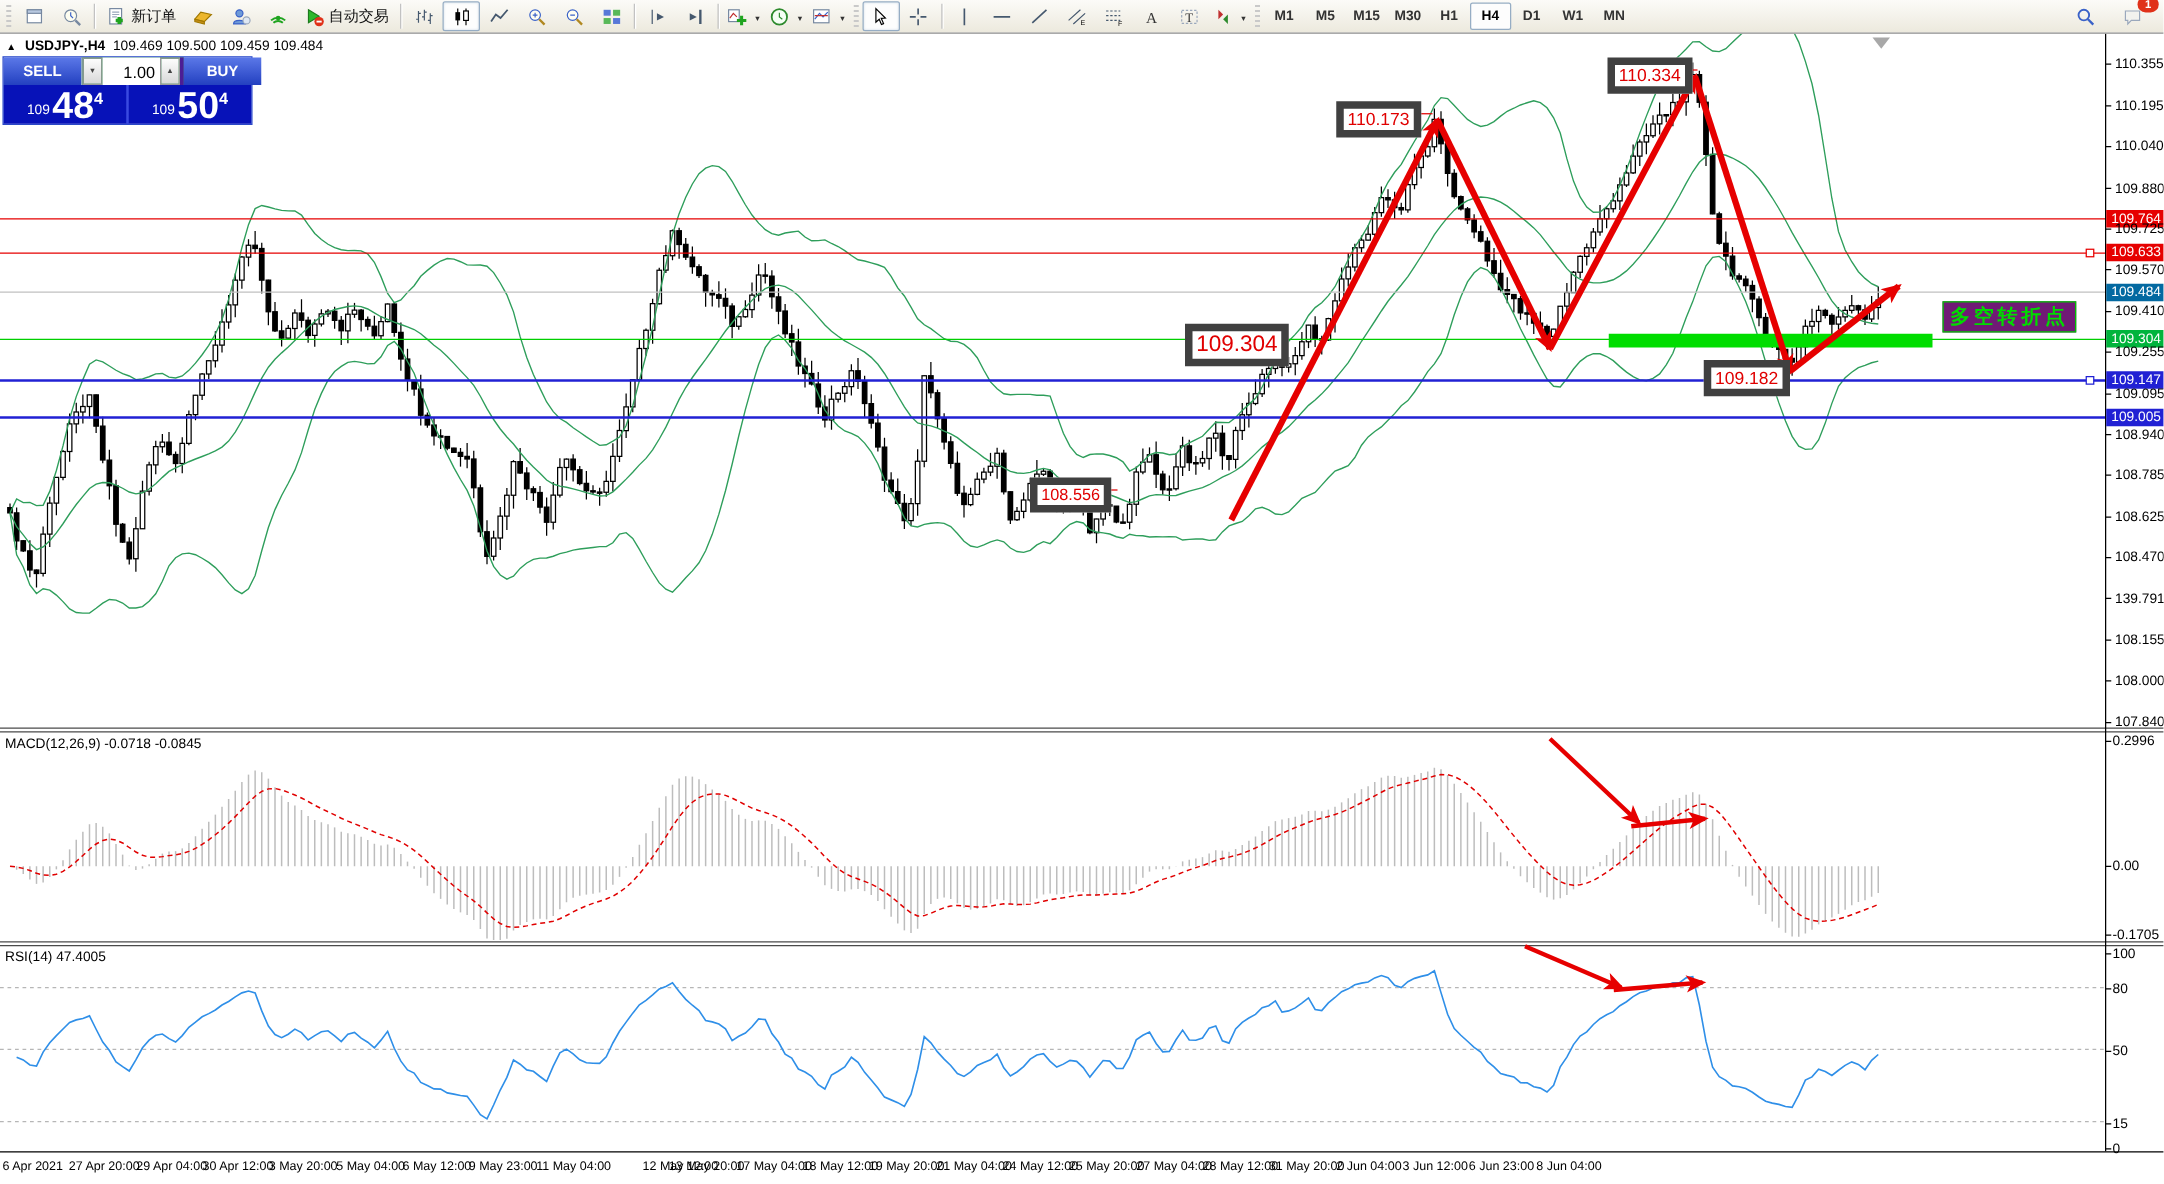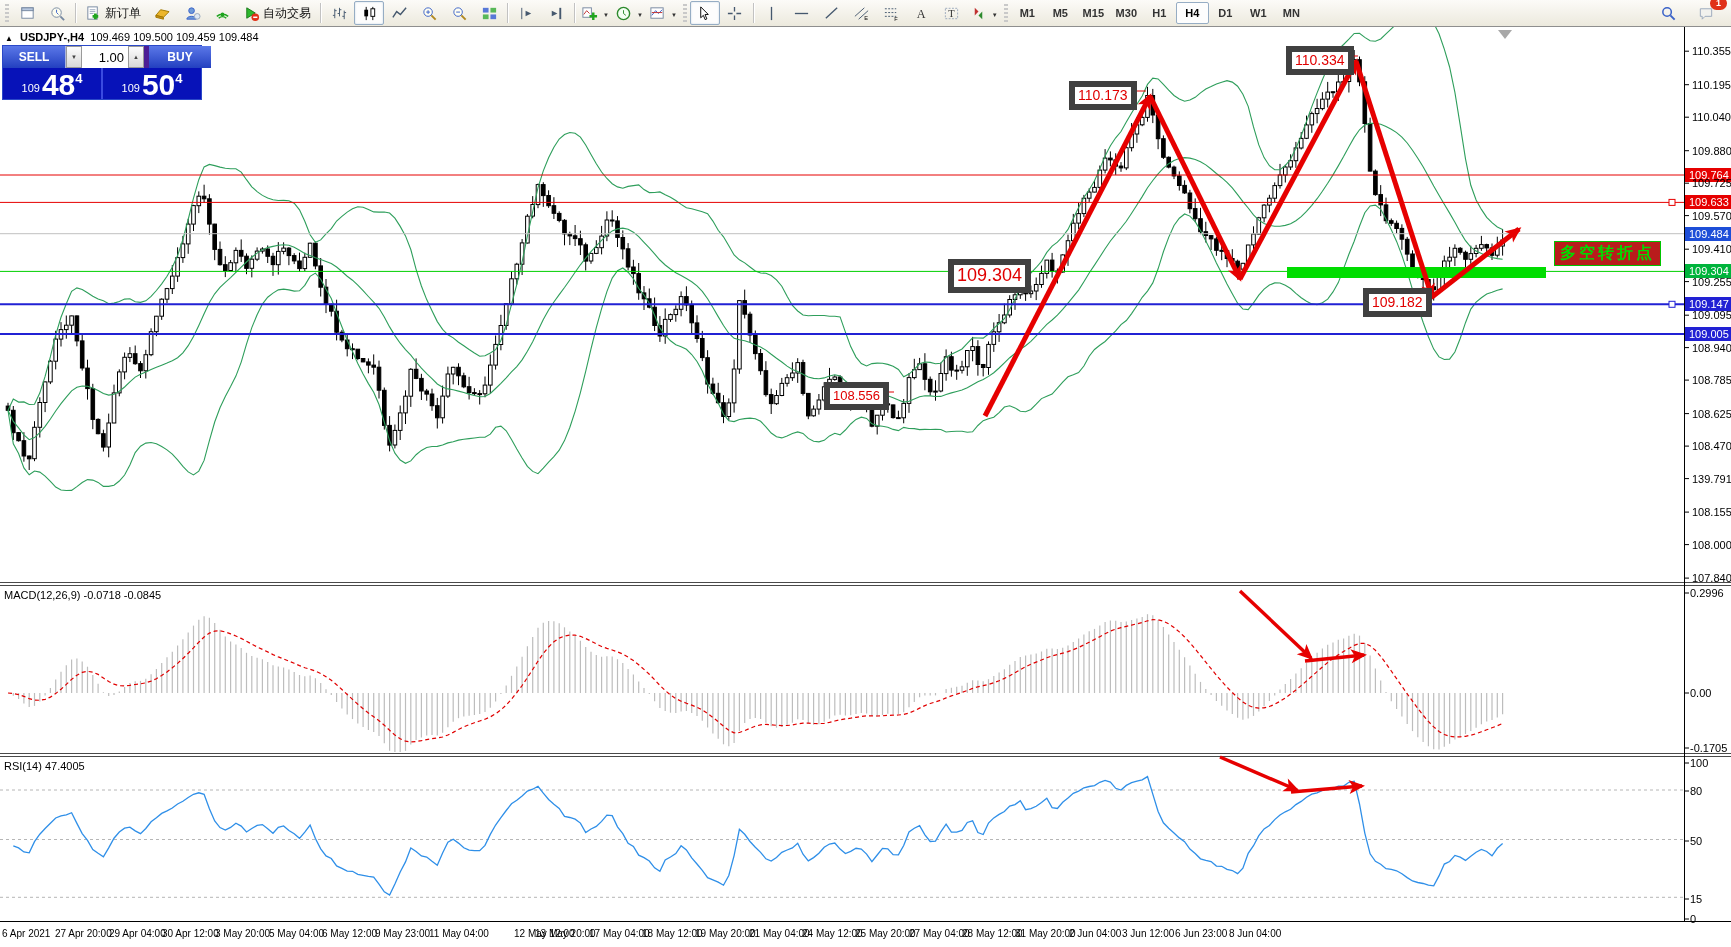--- a/index.html
+++ b/index.html
@@ -24,21 +24,21 @@
   #notif .nbadge{position:absolute;top:-5px;right:-7px;background:#e03119;color:#fff;border-radius:8px;
     min-width:13px;height:13px;font-size:9px;line-height:13px;text-align:center;padding:0 2px;font-weight:bold;}
   
   #symline{position:absolute;top:31px;left:5px;font-size:11px;color:#000;z-index:8;white-space:nowrap;}
   #symline .tri::before{content:"▲";font-size:8px;margin-right:4px;}
   
   #trade{position:absolute;left:2px;top:45px;width:198px;z-index:25;border:1px solid #2a48c8;background:#dfe6ff;}
   #trade .row1{display:flex;height:22px;}
   .ocbtn{flex:0 0 62px;background:linear-gradient(#5b78e8,#2340c0);color:#fff;font-weight:bold;font-size:12px;
     display:flex;align-items:center;justify-content:center;}
-  .vol{flex:1;display:flex;align-items:stretch;background:#15803d;border-left:1px solid #aab4e0;border-right:5px solid #4c1d95;}
+  .vol{flex:1;display:flex;align-items:stretch;background:#15803d;border-left:1px solid #aab4e0;border-right:3px solid #4c1d95;}
   .spin{width:14px;background:linear-gradient(#fdfdfd,#d8d8d8);border:1px solid #9a9a9a;color:#444;
     display:flex;align-items:center;justify-content:center;}
   .spin.dn::before{content:"▼";font-size:6px;}
   .spin.up::before{content:"▲";font-size:6px;}
   .vol input{flex:1;border:none;outline:none;font-size:13px;text-align:right;padding-right:4px;width:40px;
     font-family:"Liberation Sans",sans-serif;}
   #trade .row2{display:flex;height:31px;background:#0712b8;color:#fff;}
   .pcell{flex:1;display:flex;align-items:flex-end;justify-content:center;padding-bottom:1px;}
   .pcell.l{border-right:2px solid #3a4ae0;}
   .pfx{font-size:11px;margin:0 2px 4px 0;}
@@ -47,21 +47,21 @@
   
   #cv{position:absolute;top:0;left:0;z-index:1;}
   #ov{position:absolute;top:0;left:0;width:1731px;height:947px;z-index:5;pointer-events:none;}
   .tick{position:absolute;font-size:11px;color:#000;white-space:nowrap;}
   .badge{position:absolute;left:1685px;width:46px;height:14px;color:#fff;font-size:11px;line-height:14px;
     padding-left:4px;box-sizing:border-box;white-space:nowrap;}
   .tlabel{position:absolute;top:928px;font-size:10px;color:#000;white-space:nowrap;}
   .indlabel{position:absolute;left:4px;font-size:11px;color:#000;z-index:6;}
   .ptag{position:absolute;border:6px solid #404040;color:#e00000;background:#fff;padding:0 3px;line-height:1.2;
     white-space:nowrap;z-index:10;}
-  .gnote{position:absolute;border:1px solid #00c400;color:#00dc00;background:#b91c1c;padding:1px 5px;
+  .gnote{position:absolute;border:1px solid #00c400;color:#00dc00;background:#701a75;padding:1px 5px;
     font-size:16px;font-weight:bold;letter-spacing:3px;white-space:nowrap;z-index:10;}
   .icon{display:inline-flex;}
 </style>
 </head>
 <body>
 
 <div class="app">
 
   <div id="toolbar">
     <span class="grip"></span>
@@ -1294,21 +1294,21 @@
       <line x1="1684" y1="748" x2="1689" y2="748" stroke="#000"></line>
       <line x1="1684" y1="763" x2="1689" y2="763" stroke="#000"></line>
       <line x1="1684" y1="791" x2="1689" y2="791" stroke="#000"></line>
       <line x1="1684" y1="841" x2="1689" y2="841" stroke="#000"></line>
       <line x1="1684" y1="899" x2="1689" y2="899" stroke="#000"></line>
       <line x1="1684" y1="919" x2="1689" y2="919" stroke="#000"></line>
     </svg>
   <div id="ov">
       <div class="badge" style="top: 168px; background: rgb(230, 0, 0);">109.764</div>
       <div class="badge" style="top: 195.445px; background: rgb(230, 0, 0);">109.633</div>
-      <div class="badge" style="top: 226.66px; background: #1d4ed8;">109.484</div>
+      <div class="badge" style="top: 226.66px; background: #0369a1;">109.484</div>
       <div class="badge" style="top: 264.37px; background: rgb(0, 180, 60);">109.304</div>
       <div class="badge" style="top: 297.261px; background: rgb(33, 33, 212);">109.147</div>
       <div class="badge" style="top: 327.01px; background: rgb(33, 33, 212);">109.005</div>
       <div class="tick" style="top: 45.1855px; left: 1692px;">110.355</div>
       <div class="tick" style="top: 78.7055px; left: 1692px;">110.195</div>
       <div class="tick" style="top: 111.178px; left: 1692px;">110.040</div>
       <div class="tick" style="top: 144.698px; left: 1692px;">109.880</div>
       <div class="tick" style="top: 177.171px; left: 1692px;">109.725</div>
       <div class="tick" style="top: 209.643px; left: 1692px;">109.570</div>
       <div class="tick" style="top: 243.163px; left: 1692px;">109.410</div>

